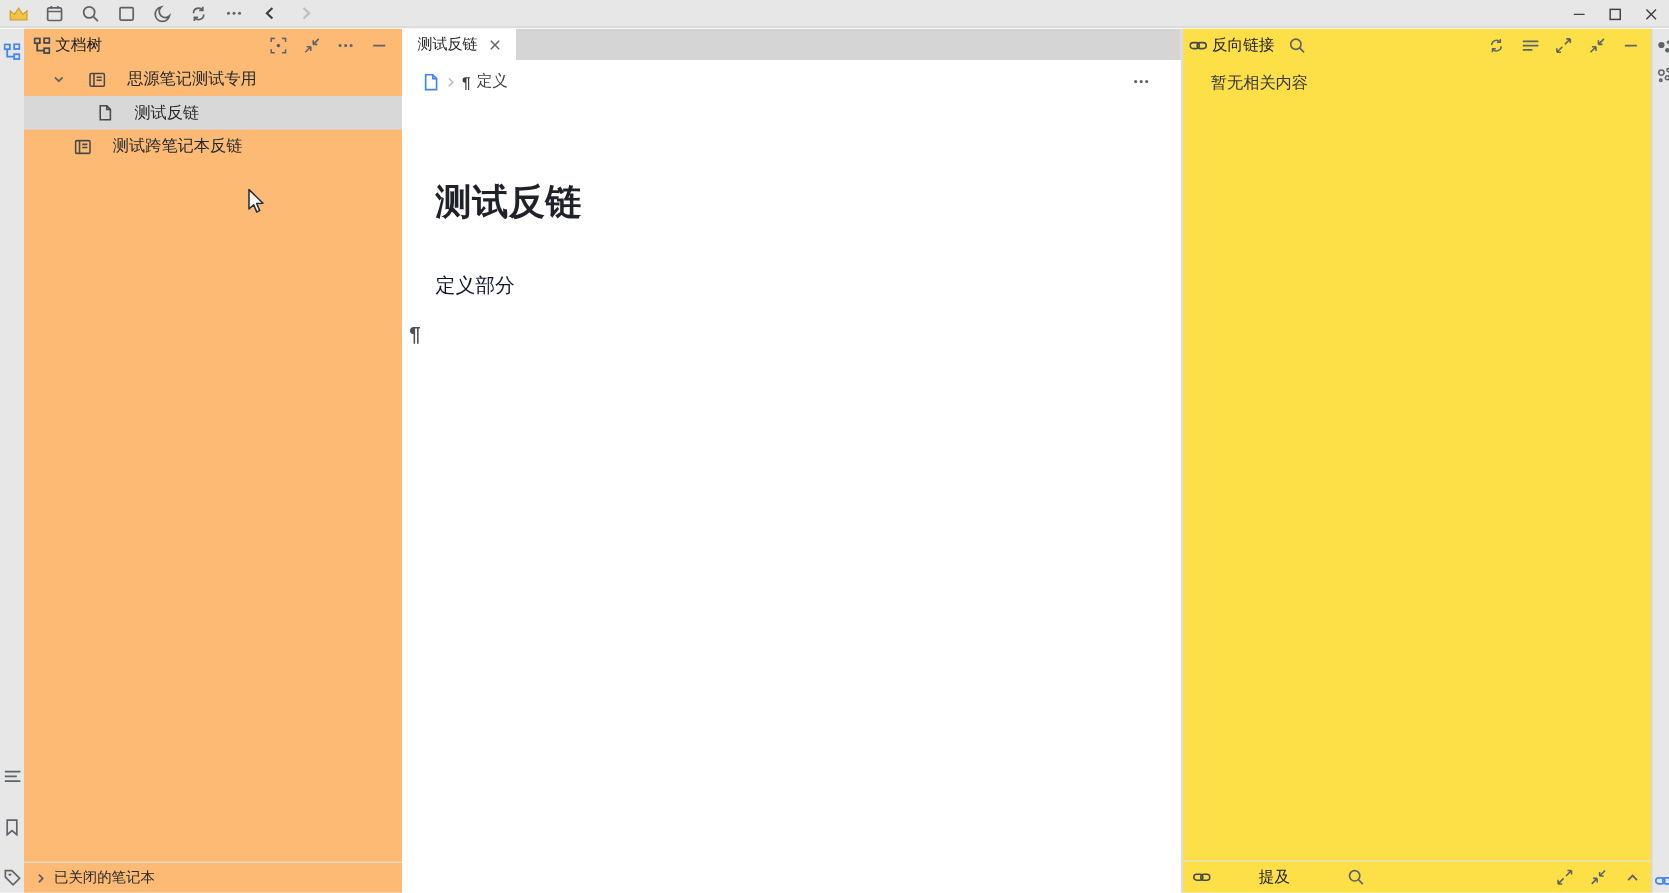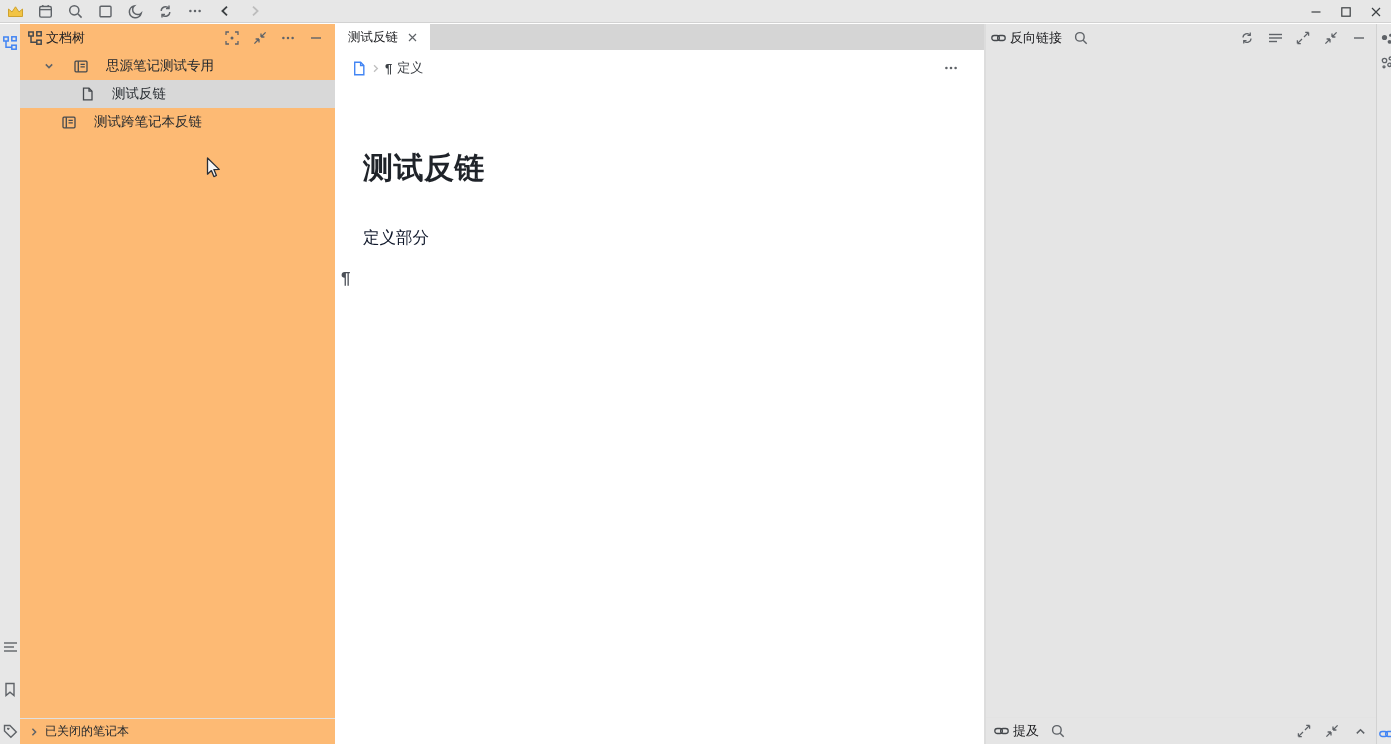--- a/index.html
+++ b/index.html
@@ -58,28 +58,28 @@
   #crumb-block { display:flex; align-items:center; gap:5px; font-size:13px; color:#3b3f44; }
   #crumb-pilcrow { font-weight:bold; color:#3b3f44; font-size:13px; }
   #breadcrumb-more { position:absolute; right:22px; top:7px; }
   #doc-title { margin:62px 0 0 28px; font-size:30px; font-weight:700;
                letter-spacing:.5px; color:#1f2329; }
   #doc-paragraph { margin:38px 0 0 28px; font-size:16.5px; color:#0f172a; }
   #doc-gutter { margin:20px 0 0 6px; font-size:17px; font-weight:700; color:#4b5058; }
 
   
   #backlinks-panel { left:985px; top:24px; width:391px; height:720px;
-                     background:#e5e5e5; border-left:1px solid #dcdcdc; }
+                     background:#fde047; border-left:1px solid #dcdcdc; }
   #bl-header { height:28px; display:flex; align-items:center; padding:0 6px 0 5px; }
   #bl-title { font-size:13px; margin:0 10px 0 4px; }
   #bl-header-btns { margin-left:auto; display:flex; align-items:center; gap:6px; }
   #bl-empty { margin:8px 0 0 23px; font-size:13.5px; color:#33373b; }
   #mentions-row { position:absolute; left:0; bottom:0; width:391px; height:27px;
                   display:flex; align-items:center; padding:0 6px 0 8px;
-                  border-top:1px solid #e3e3e3; }
+                  border-top:1px solid #e3e3e3;gap:36px; }
   #mentions-title { font-size:13px; margin:0 10px 0 4px; }
   #mentions-btns { margin-left:auto; display:flex; align-items:center; gap:6px; }
 
   
   #right-dock { left:1376px; top:24px; width:15px; height:720px; background:#e7e7e7;
                 border-left:1px solid #d2d2d2; overflow:hidden; }
   #right-dock .dock-icn { margin:8px 0 0 3px; }
   #right-dock-bottom { position:absolute; left:1376px; top:727px; width:15px;
                        overflow:hidden; }
 
@@ -367,20 +367,21 @@
             <path d="M1.4 12.6 L6 8 M6 8 h-3.4 M6 8 v3.4"></path>
           </svg>
       </div>
       <div class="icon-btn">
         <svg width="14" height="14" viewBox="0 0 14 14" stroke="#5f6368" stroke-width="1.4">
             <path d="M2 7 h10"></path>
           </svg>
       </div>
     </div>
   </div>
+  <div id="bl-empty">暂无相关内容</div>
 
   <div id="mentions-row">
     <span>
       <svg width="15" height="14" viewBox="0 0 15 14" stroke="#45494d" fill="none" stroke-width="1.3">
           <rect x="0.8" y="4.5" width="7.6" height="5" rx="2.5"></rect>
           <rect x="6.6" y="4.5" width="7.6" height="5" rx="2.5"></rect>
         </svg>
     </span>
     <span id="mentions-title">提及</span>
     <span class="icon-btn" style="width:18px;">

